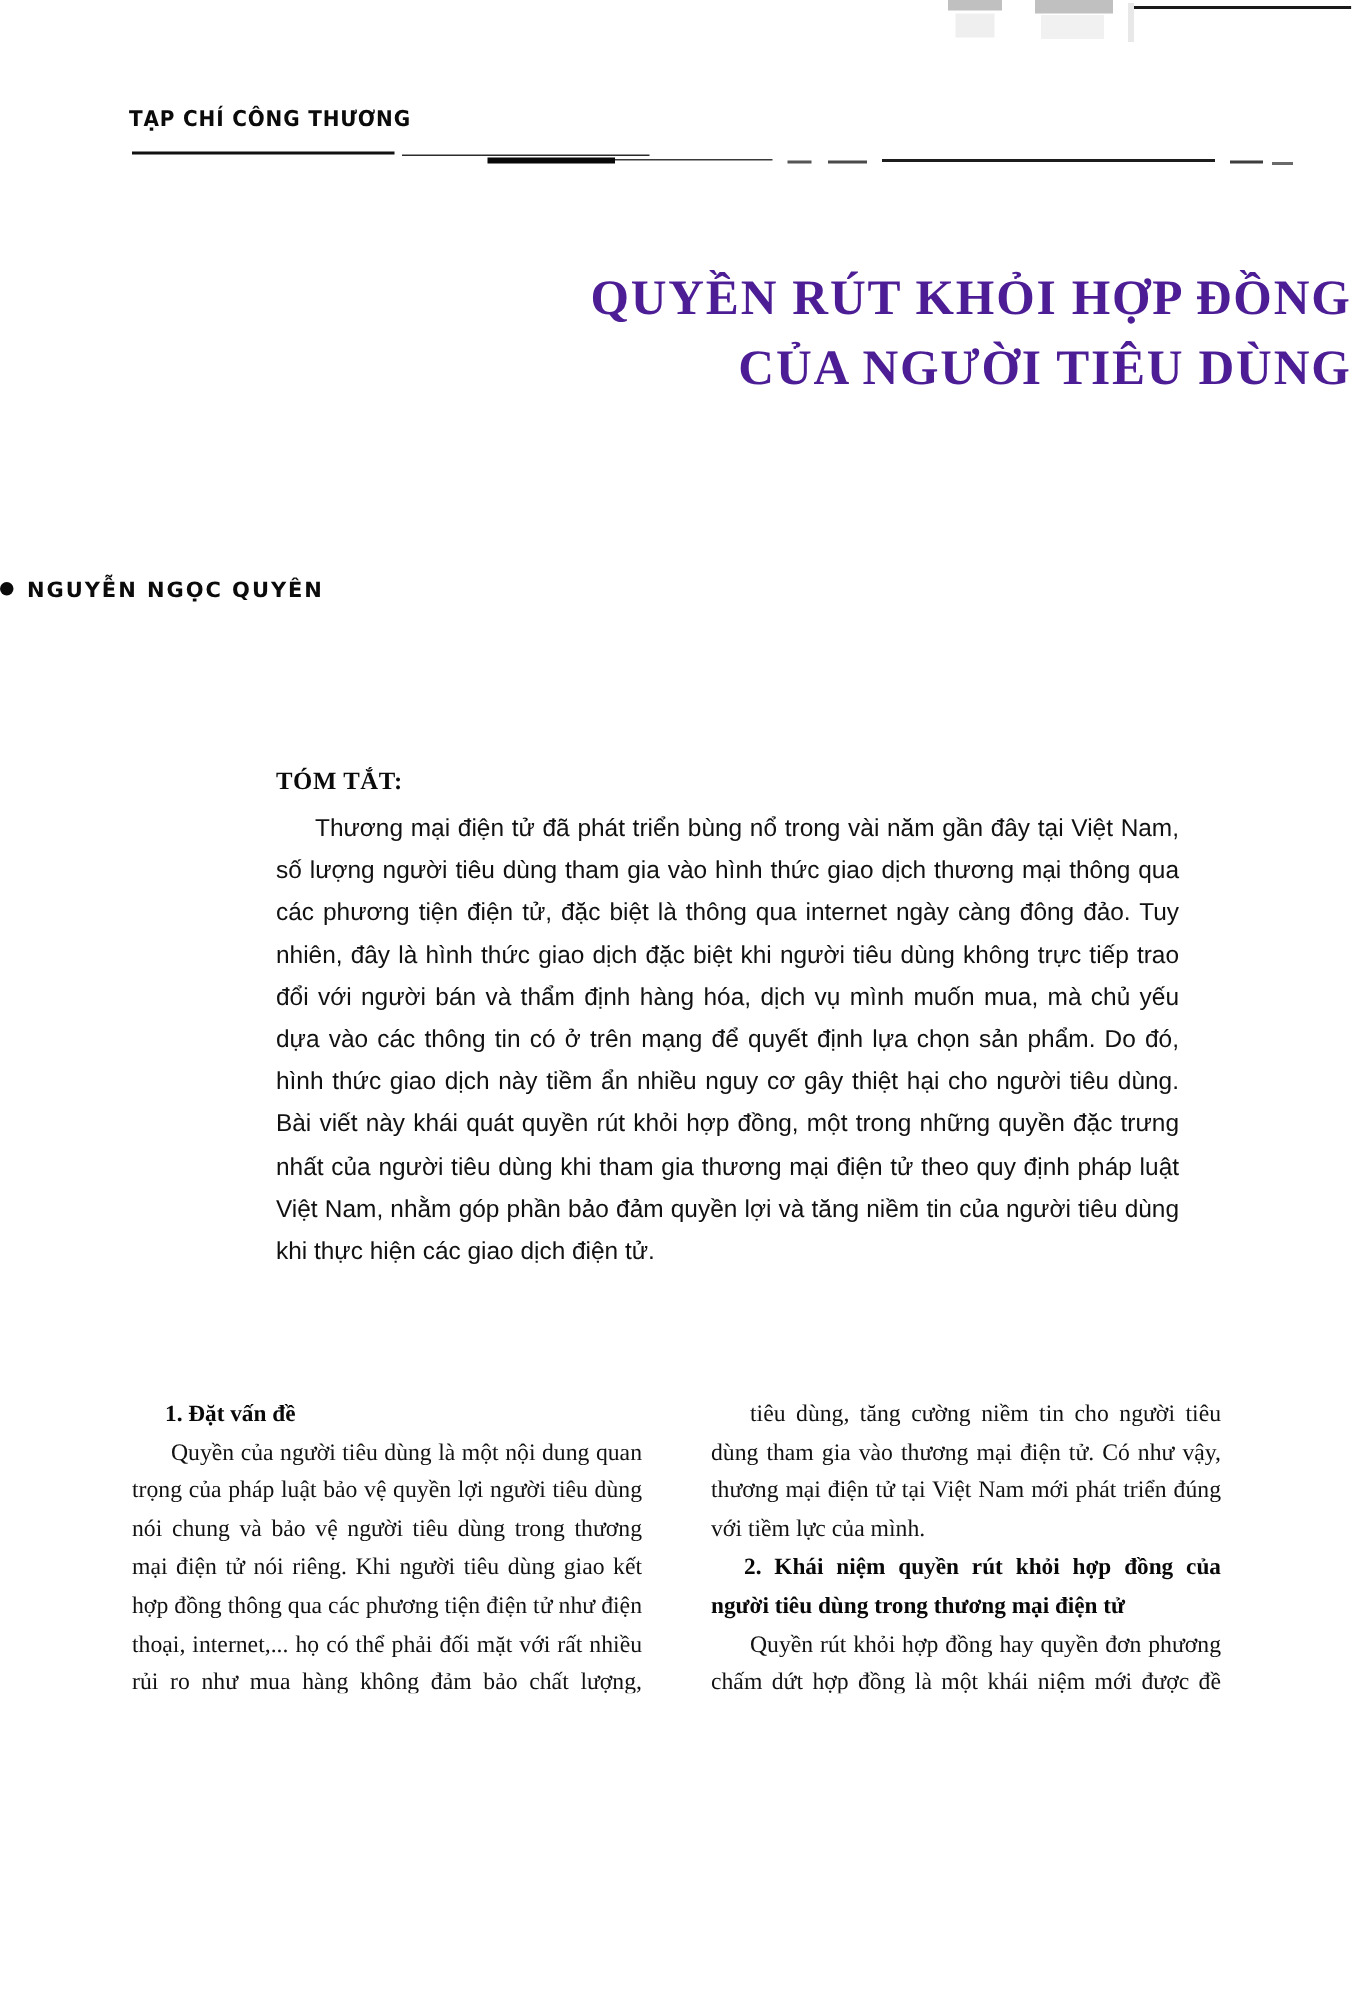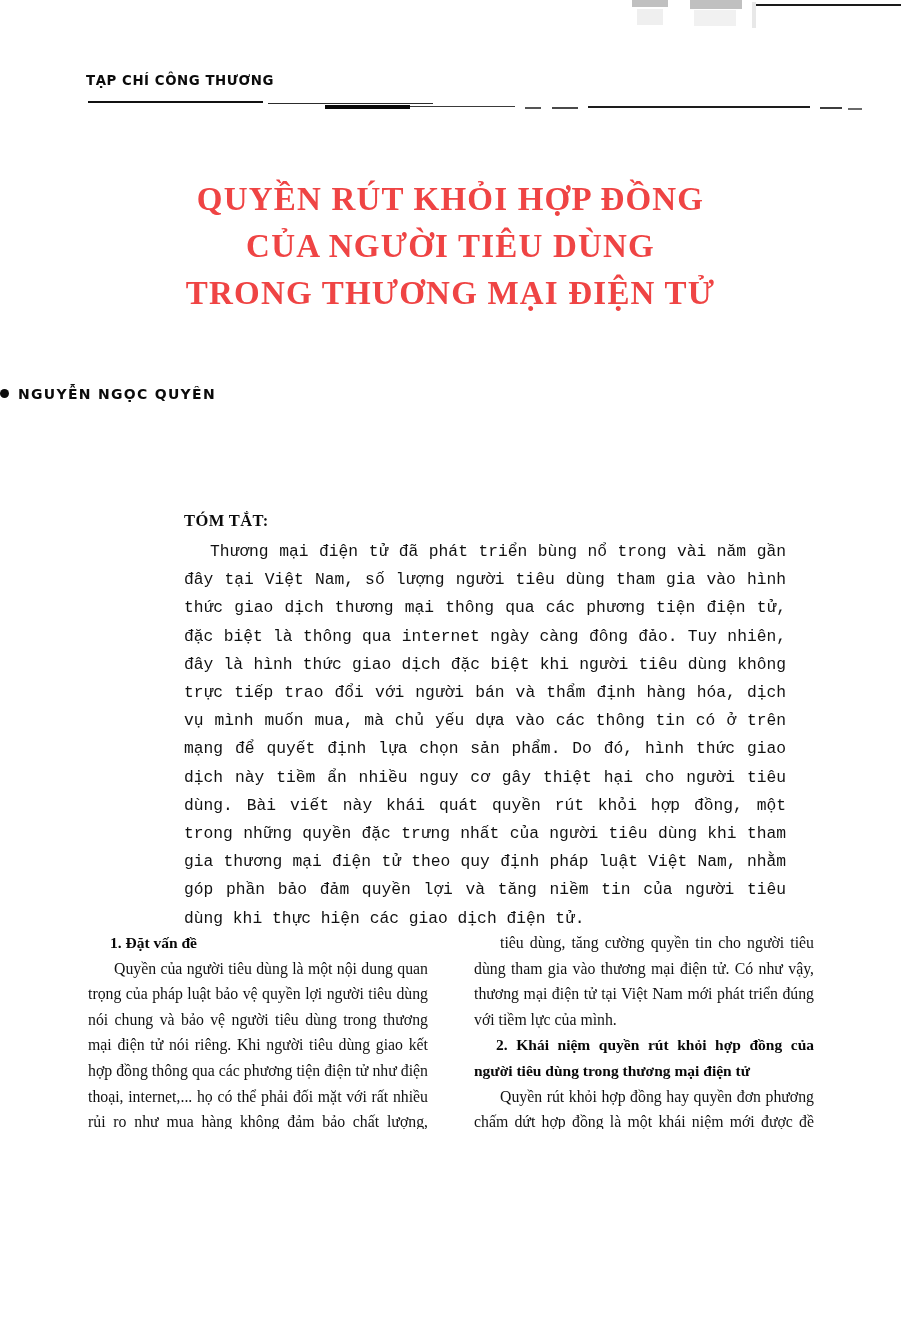--- a/index.html
+++ b/index.html
@@ -74,22 +74,23 @@
     top: 176px;
     width: 901px;
     text-align: center;
   }
   .title-line {
     font-family: "Liberation Serif", "DejaVu Serif", serif;
     font-weight: 700;
     font-size: 33px;
     line-height: 47px;
     letter-spacing: 1.2px;
-    color: #ef4444;
-    white-space: nowrap;
+    color: #4c1d95;
+    white-space: nowrap;
+    text-align: right;
   }
 
   
   .author-block {
     position: absolute;
     left: 0;
     top: 385px;
     width: 901px;
   }
   .author-line {
@@ -122,21 +123,21 @@
   .abstract-label {
     font-family: "Liberation Serif", "DejaVu Serif", serif;
     font-weight: 700;
     font-size: 16.5px;
     line-height: 26px;
     letter-spacing: 0.4px;
     color: #0b0b0b;
     margin-bottom: 4px;
   }
   .abstract-para {
-    font-family: Liberation Mono, monospace;
+    font-family: Liberation Sans, sans-serif;
     font-size: 16.3px;
     line-height: 28.2px;
     text-align: justify;
     text-justify: inter-word;
     text-indent: 26px;
     color: #111111;
     margin: 0;
   }
   .keywords-para {
     font-family: "Liberation Serif", "DejaVu Serif", serif;
@@ -237,21 +238,20 @@
   <div class="rule-seg s4"></div>
   <div class="rule-seg s5"></div>
   <div class="rule-seg s6"></div>
   <div class="rule-seg s7"></div>
   <div class="rule-seg s8"></div>
   <div class="rule-seg s9"></div>
 
   <div class="title-block">
     <div class="title-line">QUYỀN RÚT KHỎI HỢP ĐỒNG</div>
     <div class="title-line">CỦA NGƯỜI TIÊU DÙNG</div>
-    <div class="title-line">TRONG THƯƠNG MẠI ĐIỆN TỬ</div>
   </div>
 
   <div class="author-block">
     <span class="author-line">
       <span class="author-bullet"></span><span>NGUYỄN NGỌC QUYÊN</span>
     </span>
   </div>
 
   <div class="abstract-block">
     <div class="abstract-label">TÓM TẮT:</div>
@@ -259,21 +259,21 @@
   </div>
 
   <div class="body-columns">
 
     <div class="col col-left">
       <p class="sec-head">1. Đặt vấn đề</p>
       <p class="body-para">Quyền của người tiêu dùng là một nội dung quan trọng của pháp luật bảo vệ quyền lợi người tiêu dùng nói chung và bảo vệ người tiêu dùng trong thương mại điện tử nói riêng. Khi người tiêu dùng giao kết hợp đồng thông qua các phương tiện điện tử như điện thoại, internet,... họ có thể phải đối mặt với rất nhiều rủi ro như mua hàng không đảm bảo chất lượng, không được giao hàng, để lộ thông tin cá nhân. Để khắc phục những rủi ro này, pháp luật các nước có đề ra quy định về quyền rút khỏi hợp đồng nhằm giảm thiểu nguy cơ cho người</p>
     </div>
 
     <div class="col col-right">
-      <p class="body-para">tiêu dùng, tăng cường quyền tin cho người tiêu dùng tham gia vào thương mại điện tử. Có như vậy, thương mại điện tử tại Việt Nam mới phát triển đúng với tiềm lực của mình.</p>
+      <p class="body-para">tiêu dùng, tăng cường niềm tin cho người tiêu dùng tham gia vào thương mại điện tử. Có như vậy, thương mại điện tử tại Việt Nam mới phát triển đúng với tiềm lực của mình.</p>
       <p class="sec-head">2. Khái niệm quyền rút khỏi hợp đồng của người tiêu dùng trong thương mại điện tử</p>
       <p class="body-para">Quyền rút khỏi hợp đồng hay quyền đơn phương chấm dứt hợp đồng là một khái niệm mới được đề cập trong pháp luật hợp đồng, chủ yếu nhằm để bảo vệ quyền lợi của người tiêu dùng khi giao kết hợp đồng điện tử với thương nhân. Quyền này được hiểu là biện pháp để bảo vệ</p>
     </div>
 
   </div>
 
   <div class="footer">
     <span class="footer-page">50</span><span class="footer-issue">Số 25</span>
     <span class="footer-date">- Tháng 10/2020</span>
   </div>

